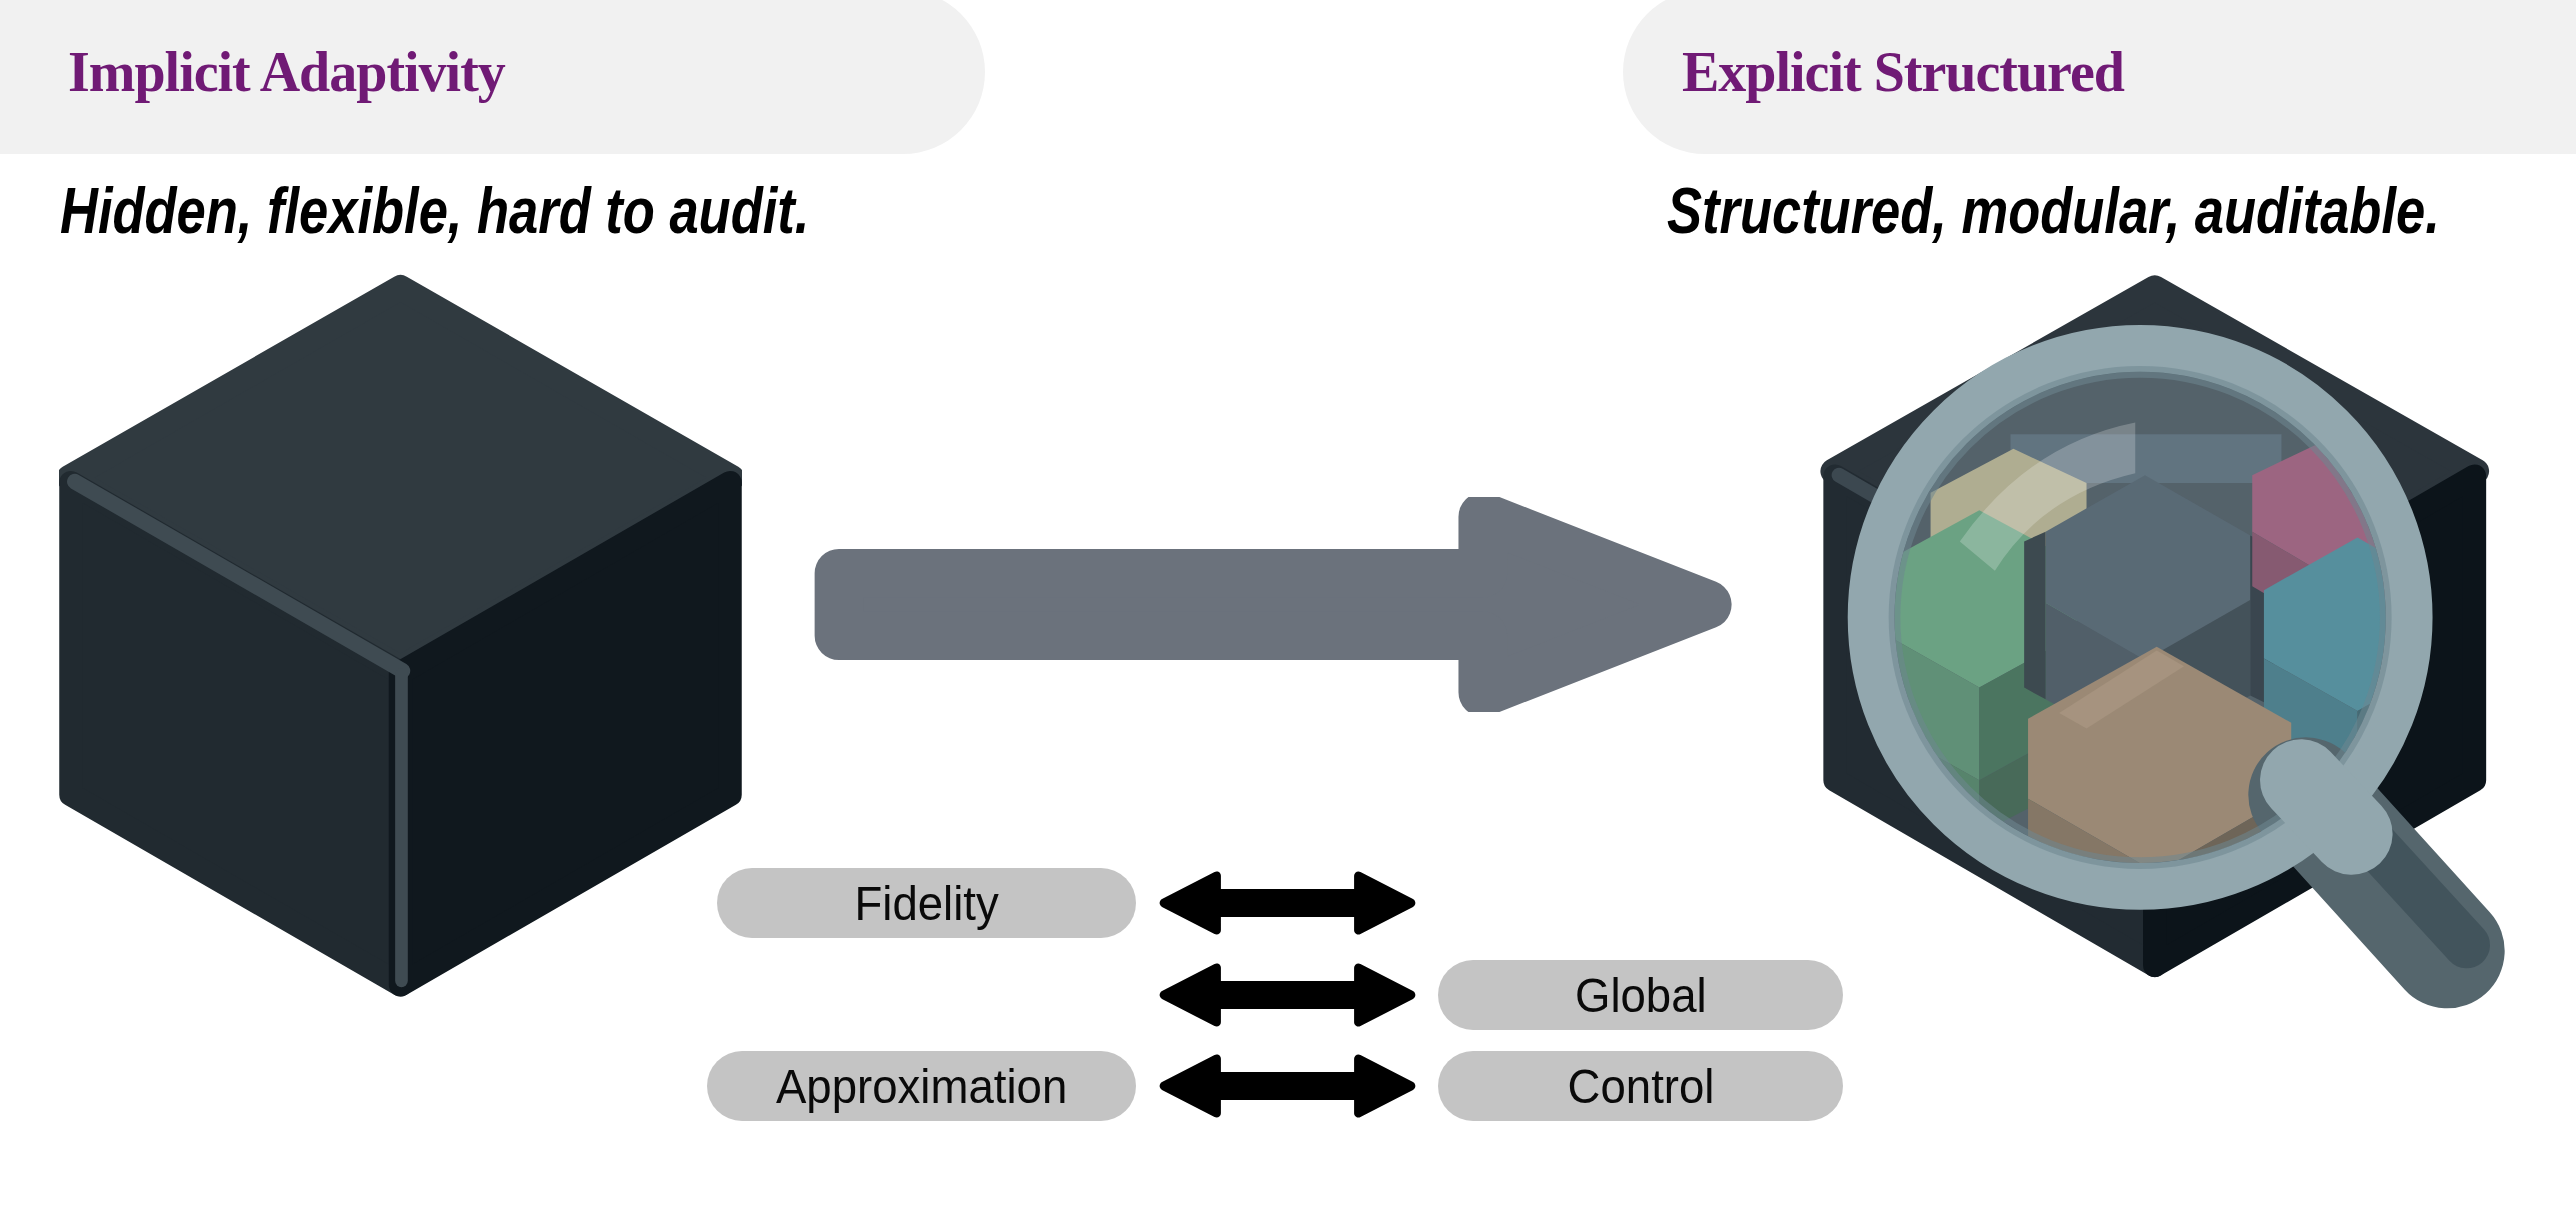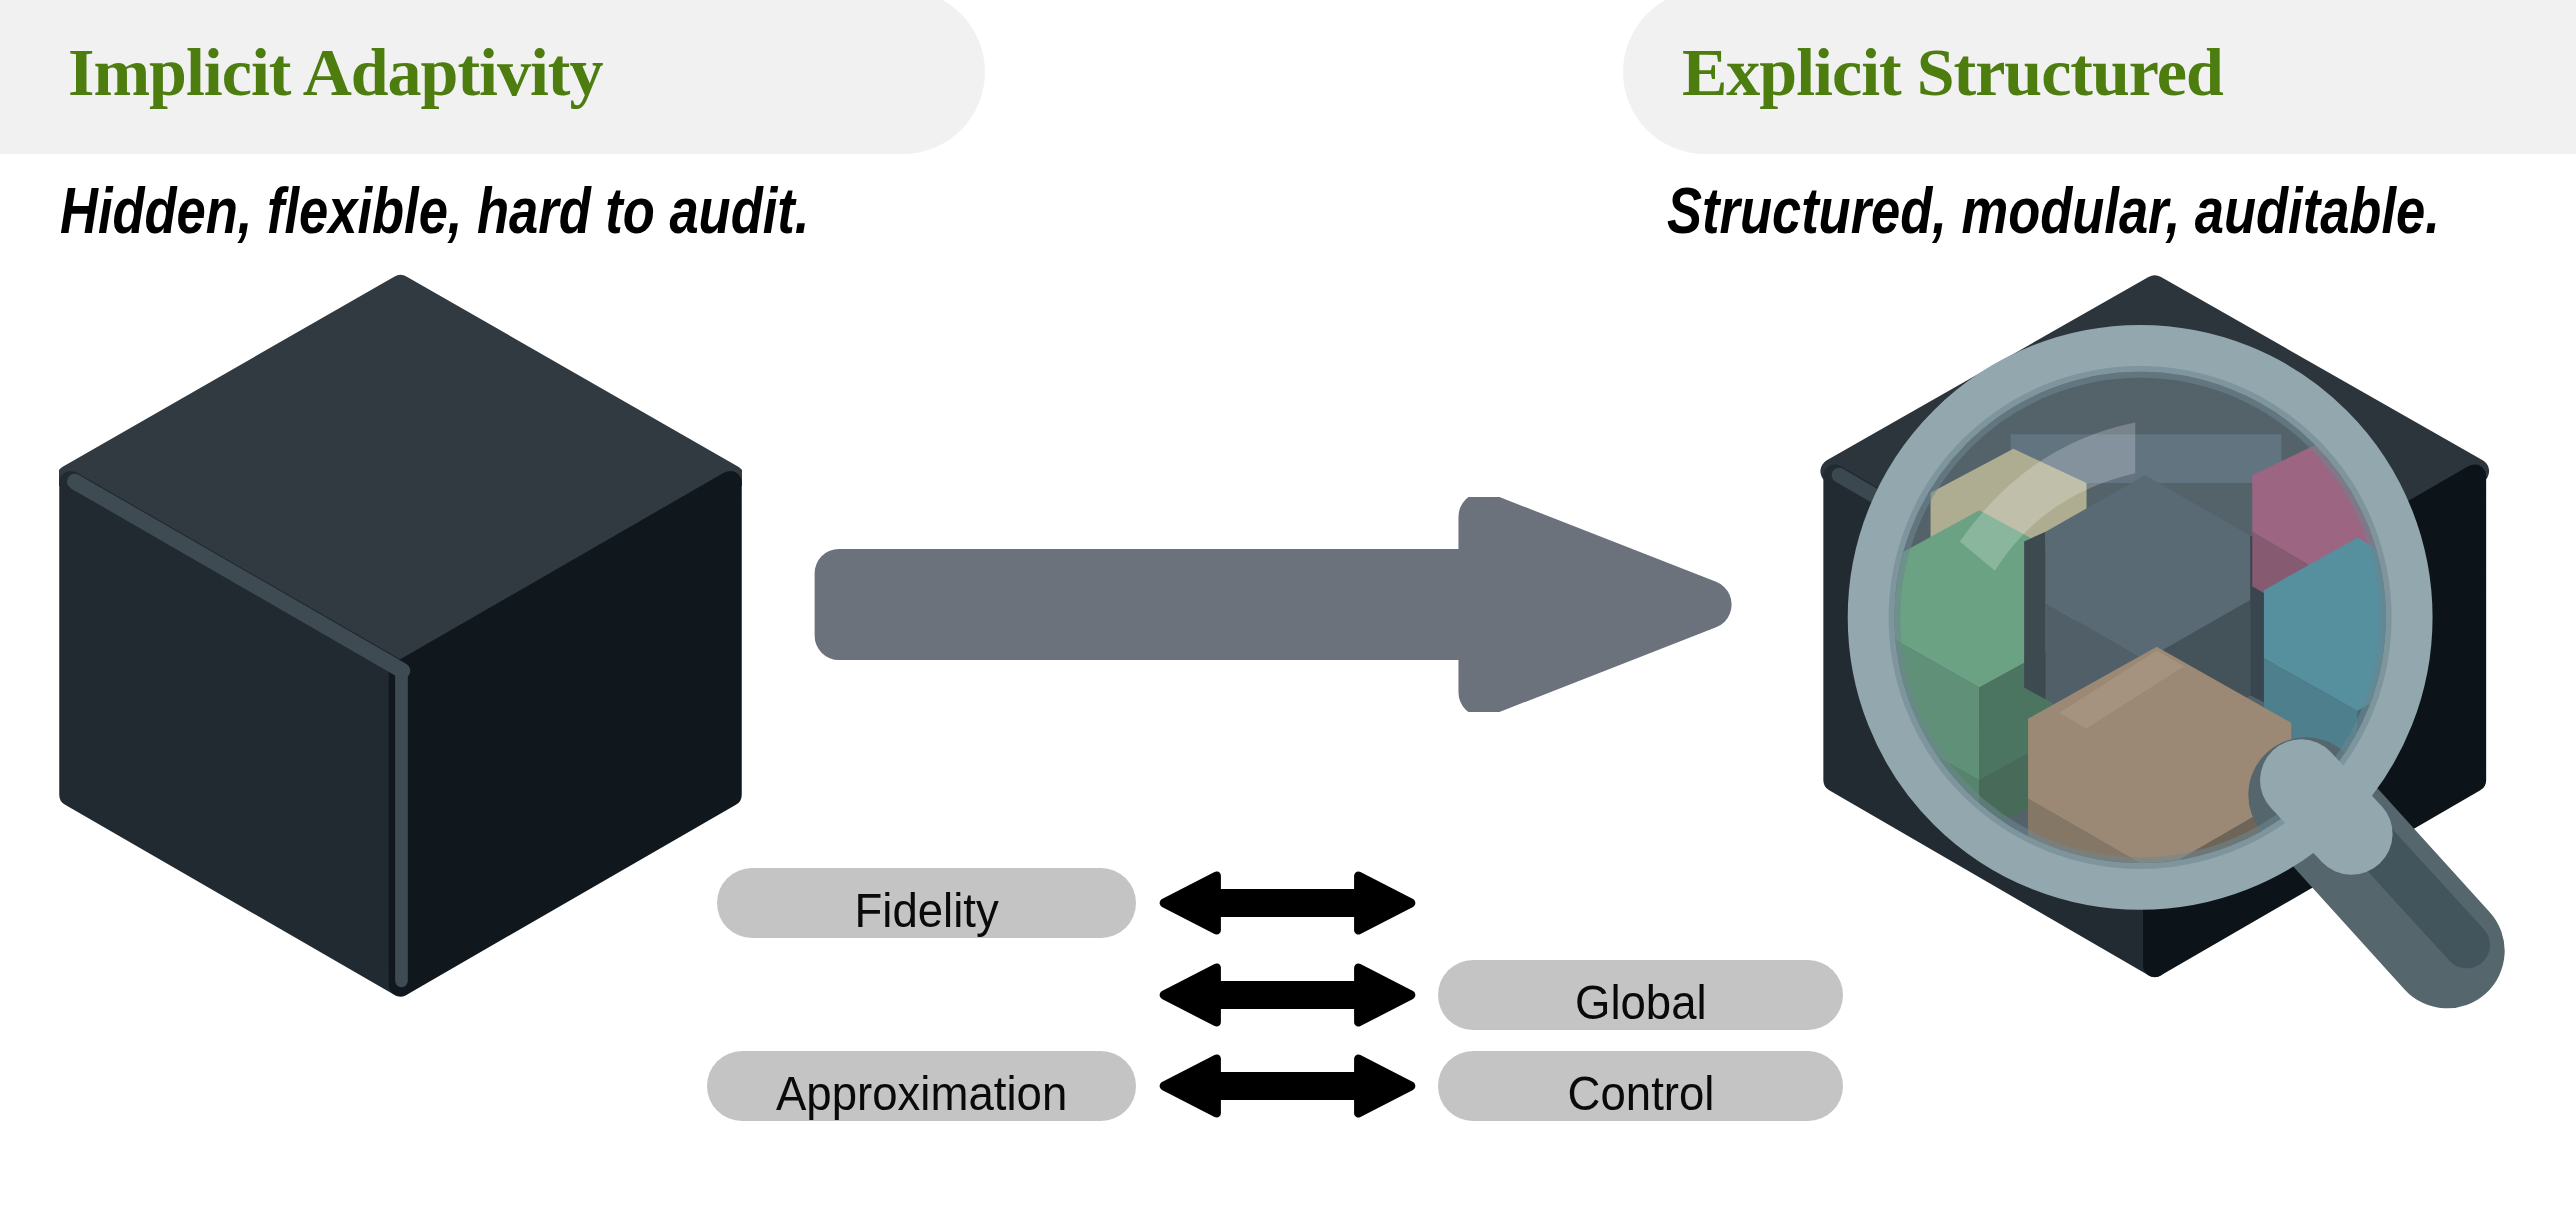--- a/index.html
+++ b/index.html
@@ -23,22 +23,22 @@
     position: absolute;
     background: #f1f1f1;
     border-radius: 88px;
     display: flex;
     align-items: center;
     box-sizing: border-box;
   }
   .header-pill .pill-title {
     font-family: "Liberation Serif", serif;
     font-weight: bold;
-    font-size: 68px;
-    color: #4d7c0f;
+    font-size: 56px;
+    color: #701a75;
     letter-spacing: -1px;
     white-space: nowrap;
   }
   #header-left {
     left: -78px;
     top: -9.8px;
     width: 1063px;
     height: 164px;
     padding-left: 146px;
   }
@@ -109,21 +109,21 @@
   }
   .tradeoff-row.row-0 { top: 0px; }
   .tradeoff-row.row-1 { top: 92px; }
   .tradeoff-row.row-2 { top: 183px; }
 
   .tradeoff-pill {
     background: #c4c4c4;
     border-radius: 39px;
     height: 70px;
     display: flex;
-    align-items: flex-end;
+    align-items: center;
     justify-content: center;
     box-sizing: border-box;
   }
   .tradeoff-pill span {
     font-family: "Liberation Sans", sans-serif;
     font-size: 49px;
     color: #0a0a0a;
     white-space: nowrap;
     transform: scaleX(0.93);
   }

